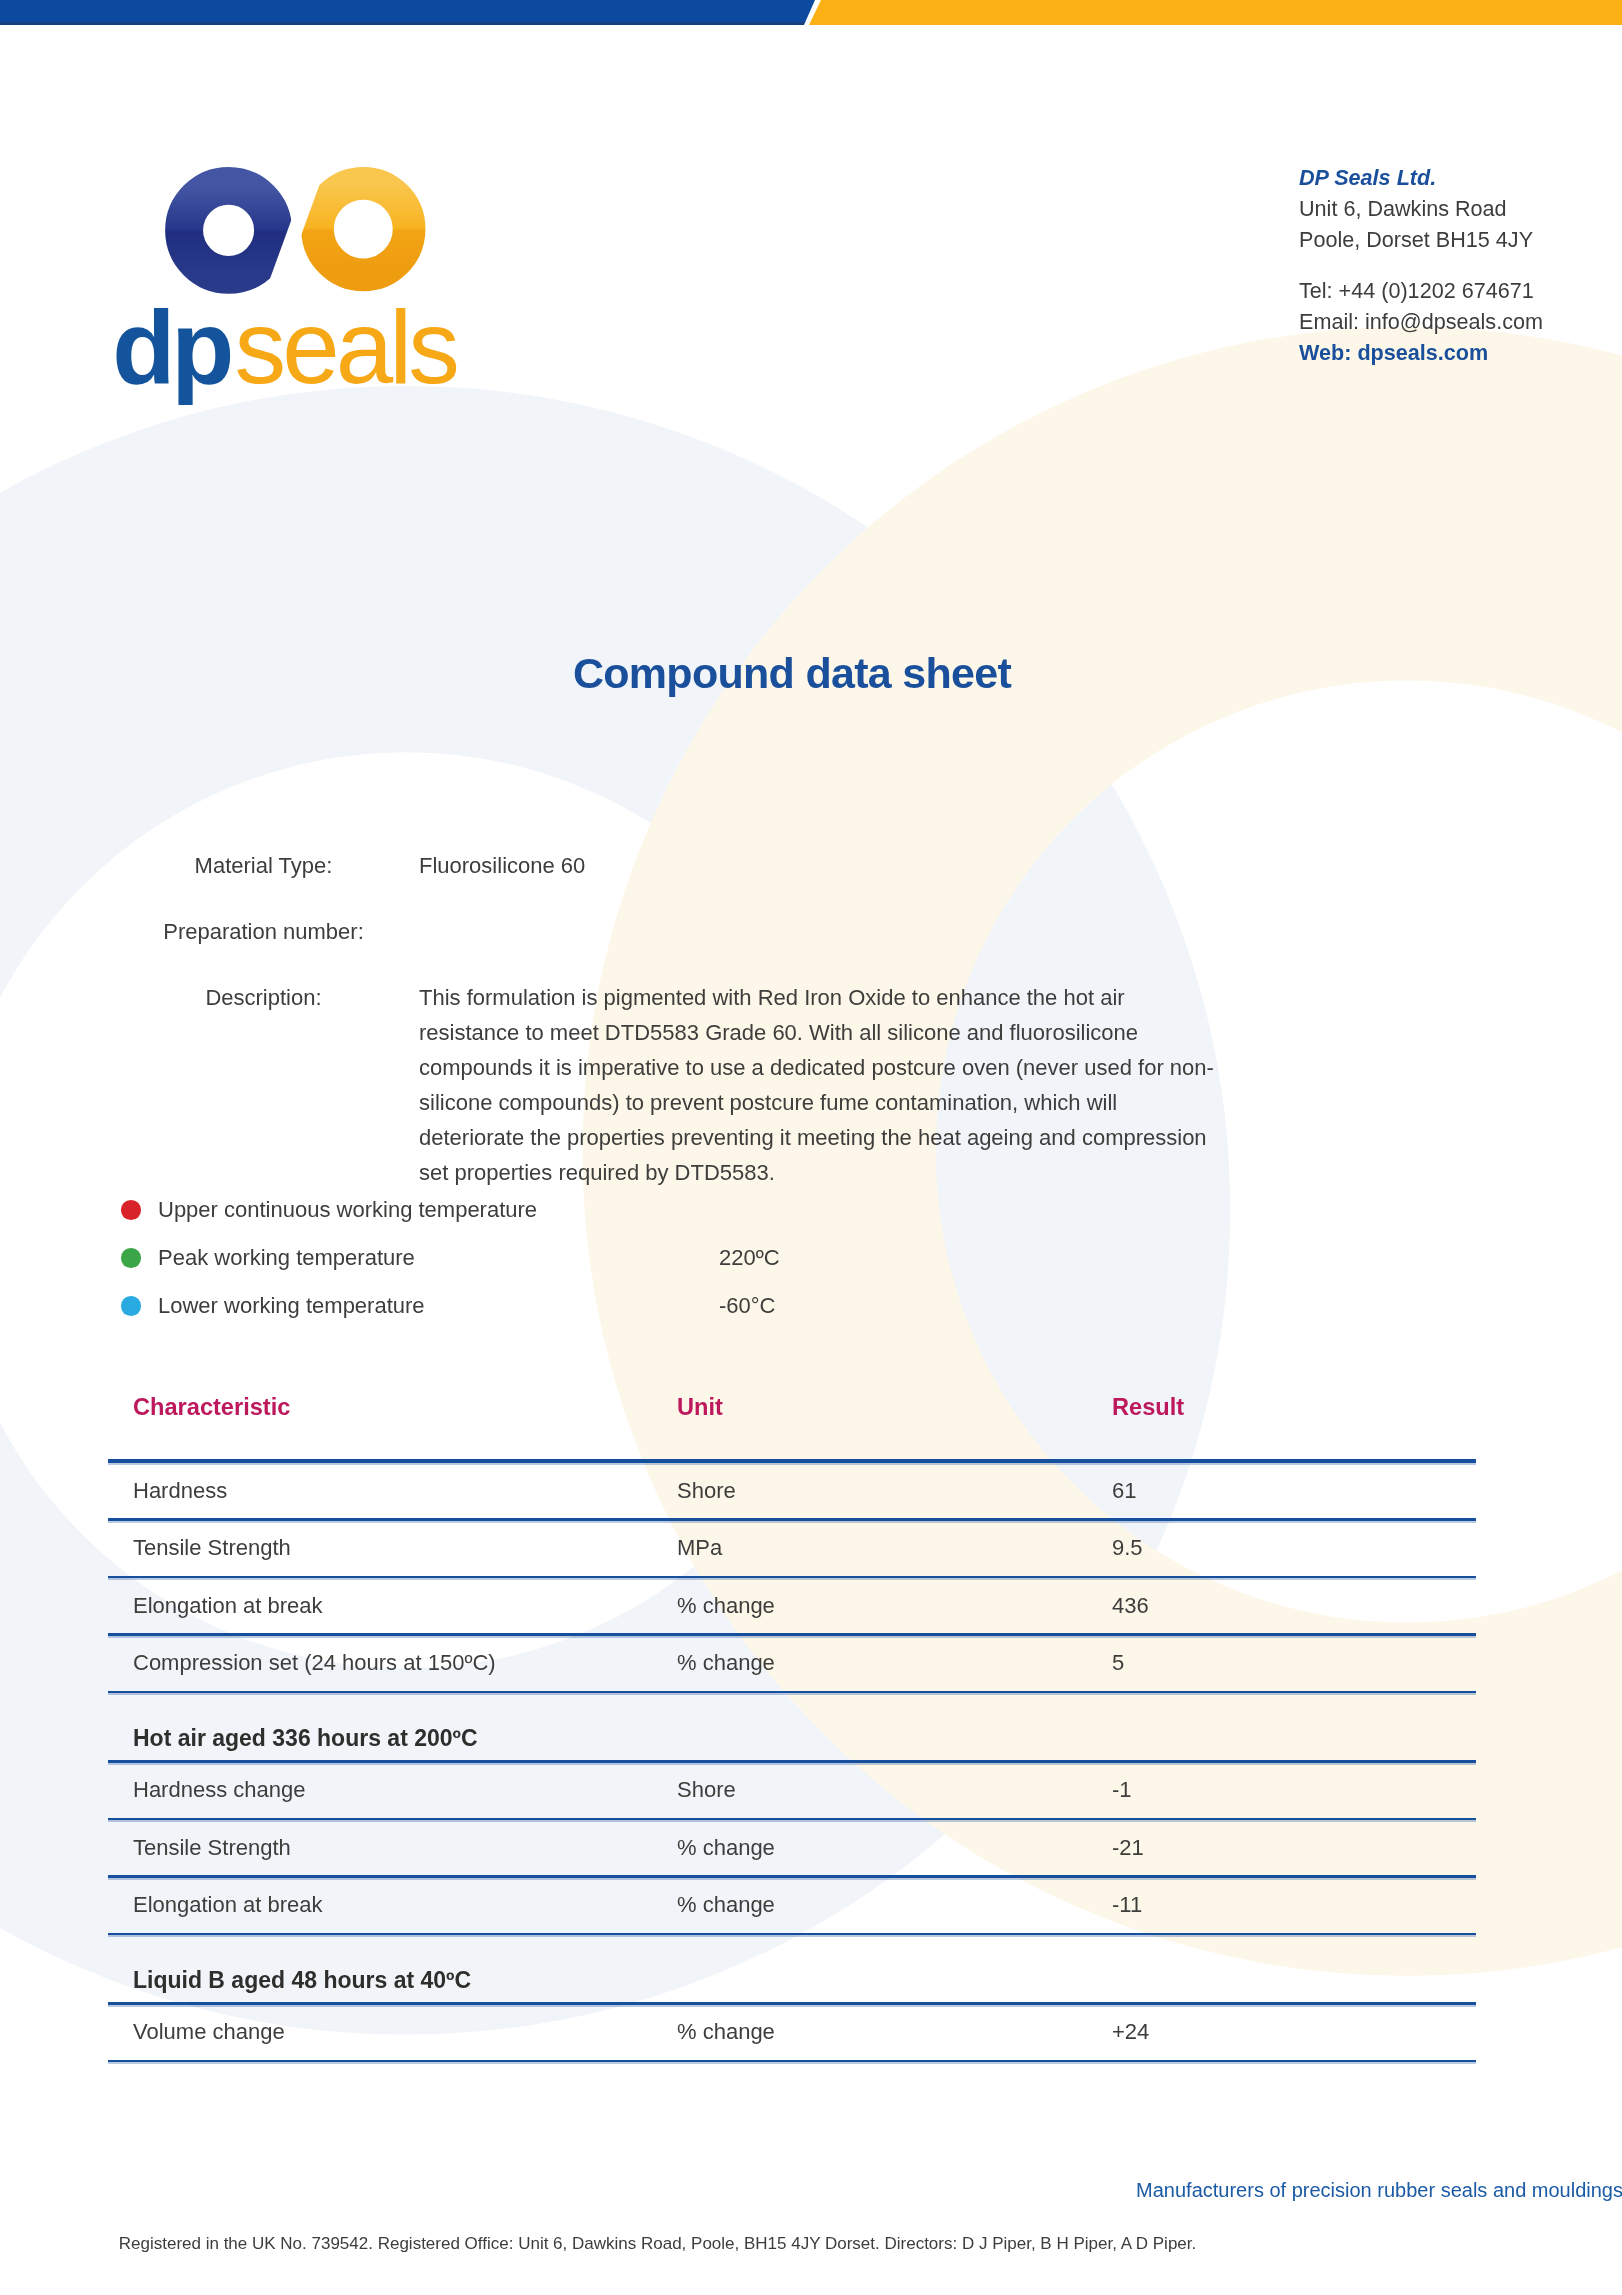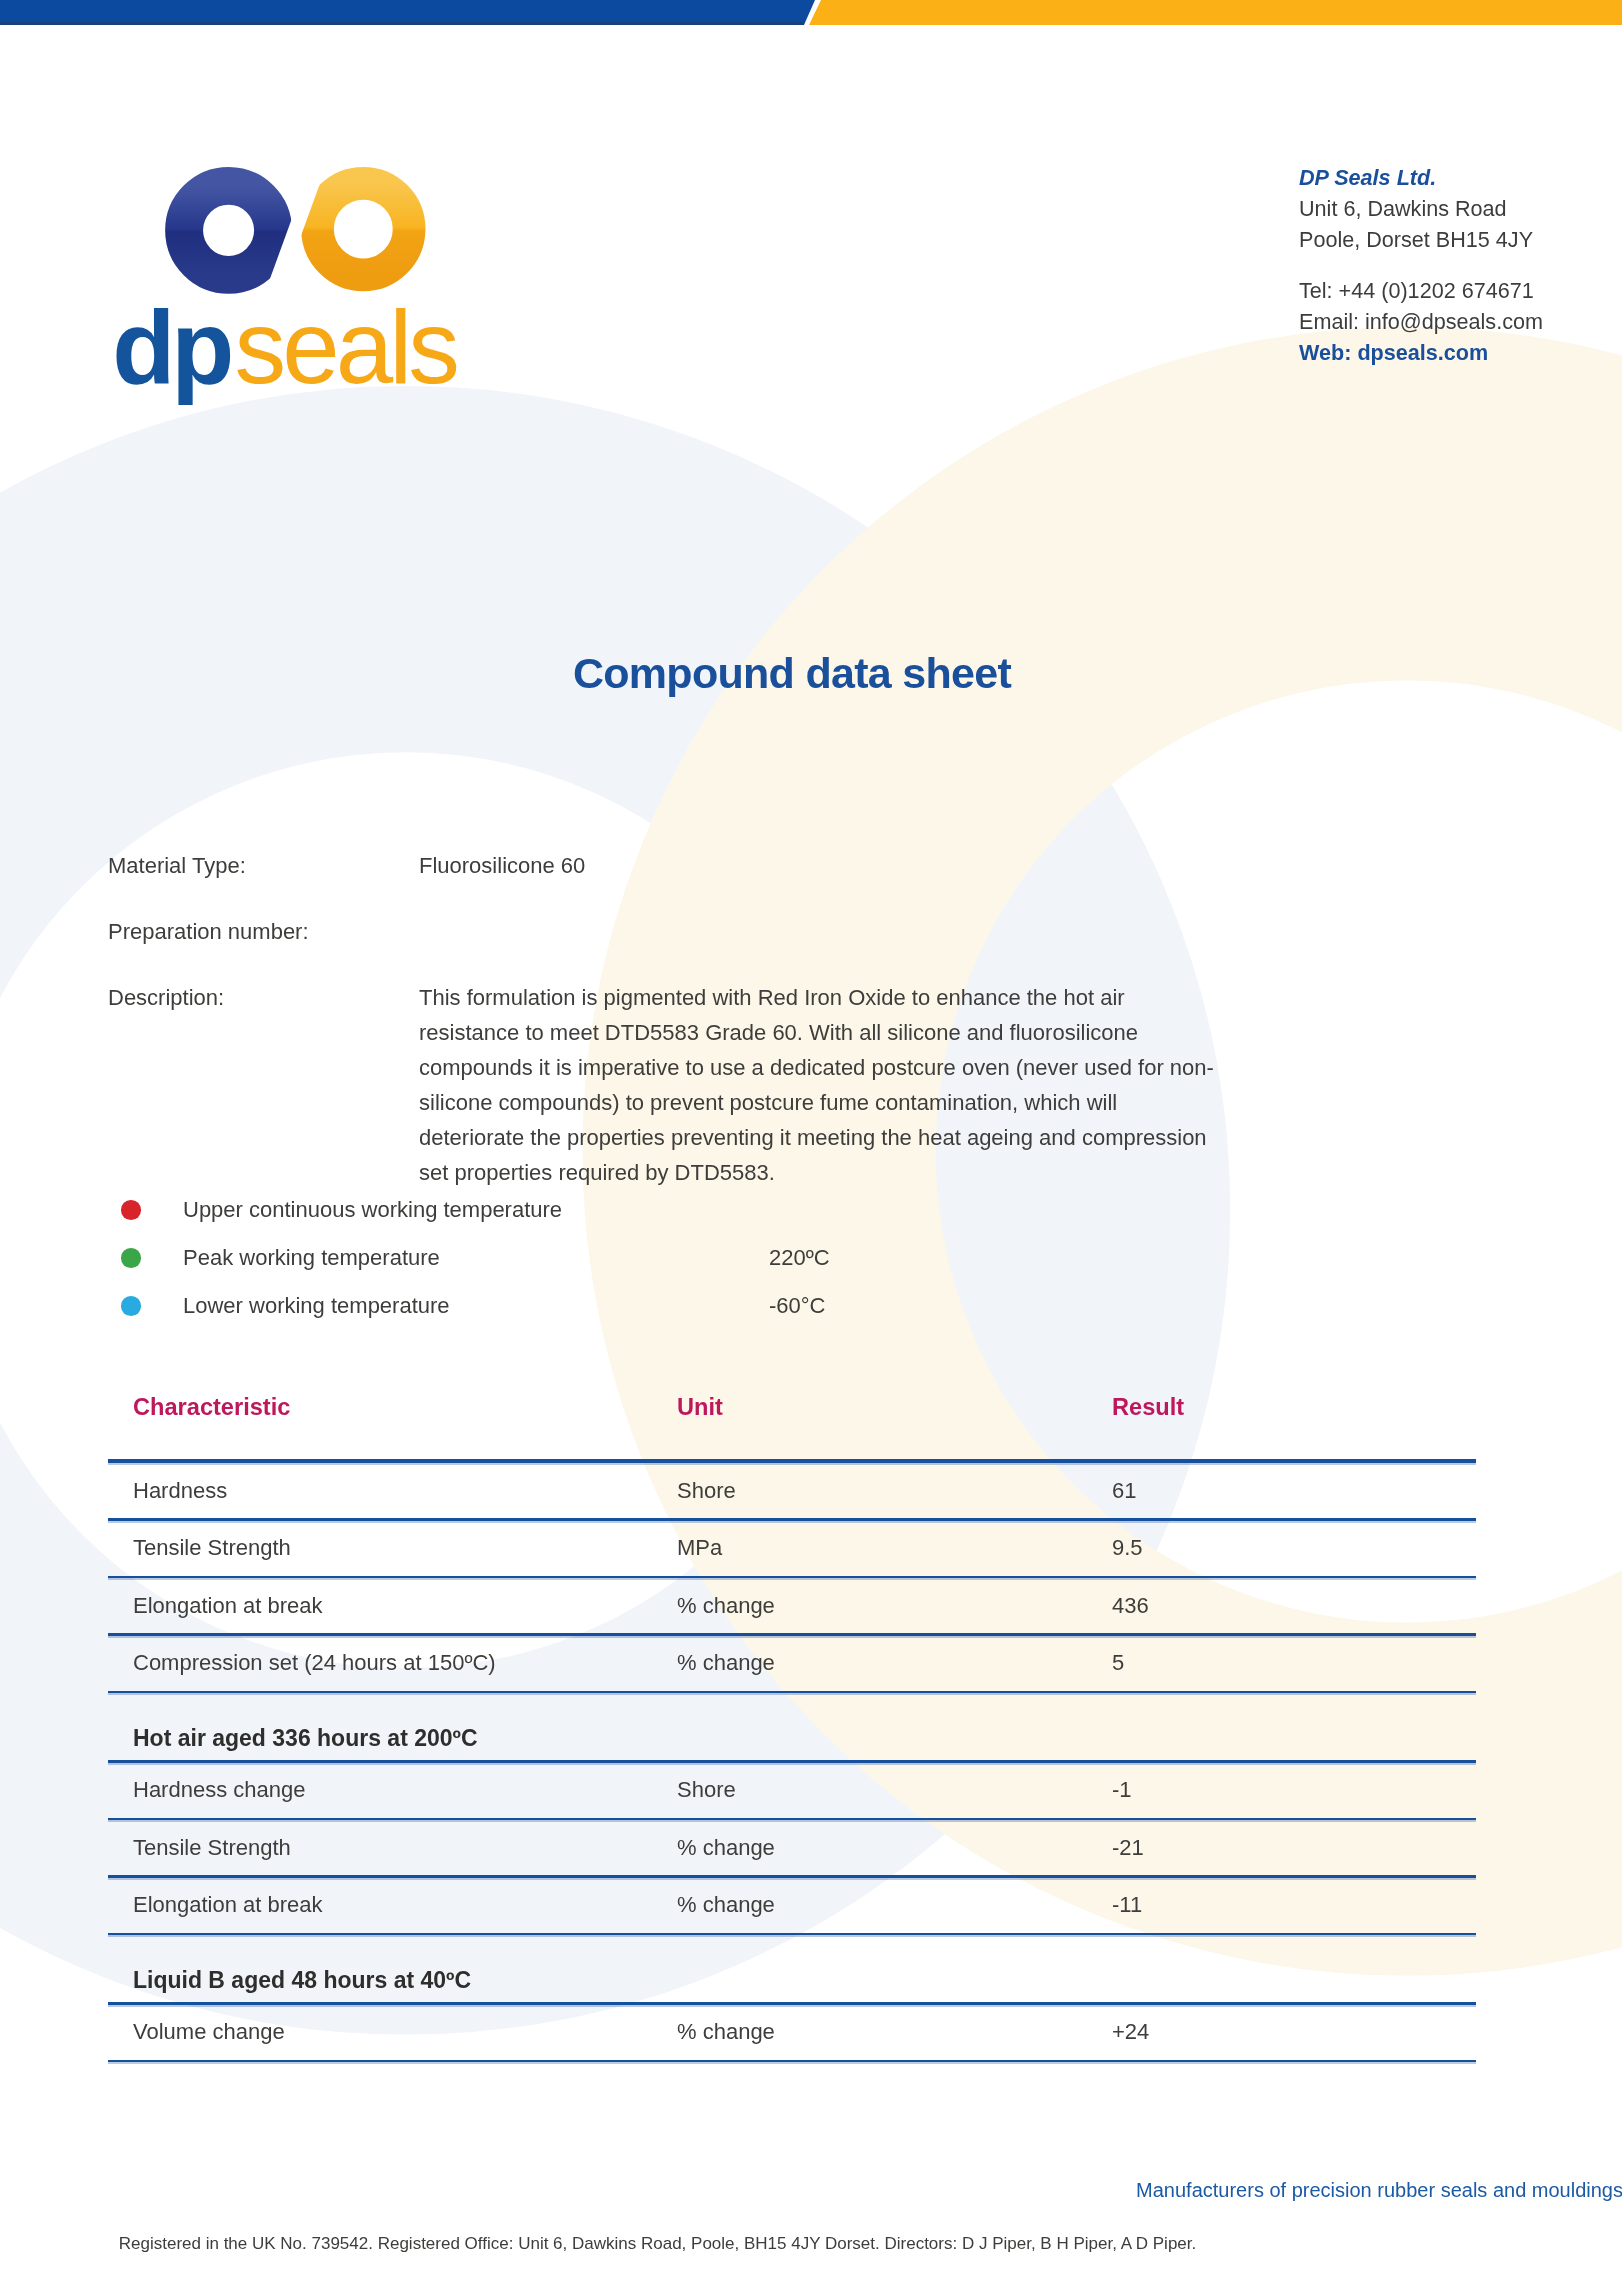--- a/index.html
+++ b/index.html
@@ -27,24 +27,24 @@
   .contact .co{color:#1a4f9b;font-weight:bold;font-style:italic;}
   .contact .gap{height:20px;}
   .contact .web{color:#1a4f9b;font-weight:bold;}
   
   .title{position:absolute;left:108px;top:649px;width:1368px;z-index:2;
     text-align:center;font-size:43px;font-weight:bold;color:#1a4f9b;letter-spacing:-0.7px;}
   
   .info{position:absolute;left:108px;top:848px;width:1368px;z-index:2;font-size:22px;}
   .info-row{display:grid;grid-template-columns:311px 1fr;margin-bottom:31px;}
   .info-row .val{max-width:795px;line-height:35px;}
-  .info-row .lbl{line-height:35px;}
+  .info-row .lbl{line-height:35px;text-align:center;}
   
   .bullets{position:absolute;left:108px;top:1186px;width:1368px;z-index:2;font-size:22px;}
-  .brow{display:grid;grid-template-columns:37px 561px 1fr;align-items:center;height:48px;padding-left:13px;gap:25px;}
+  .brow{display:grid;grid-template-columns:37px 561px 1fr;align-items:center;height:48px;padding-left:13px;}
   .dot{width:19.6px;height:19.6px;border-radius:50%;}
   
   .table{position:absolute;left:108px;top:1385px;width:1368px;z-index:2;font-size:22px;}
   .trow{display:grid;grid-template-columns:544px 435px 1fr;align-items:center;height:55px;padding-left:25px;}
   .thead{height:65px;align-items:start;padding-top:9.2px;}
   .thead span{color:#be185d;font-weight:bold;font-size:23.6px;}
   .rule{height:2.6px;background:#164f9b;box-shadow:0 2px 0 rgba(27,79,156,.30);}
   .rule-heavy{height:3.9px;background:#164f9b;box-shadow:0 2px 0 rgba(27,79,156,.30);}
   .sect-head{margin-top:23.6px;height:43px;display:flex;align-items:center;padding-left:25px;
     font-weight:bold;font-size:23px;color:#2e2e2d;}

